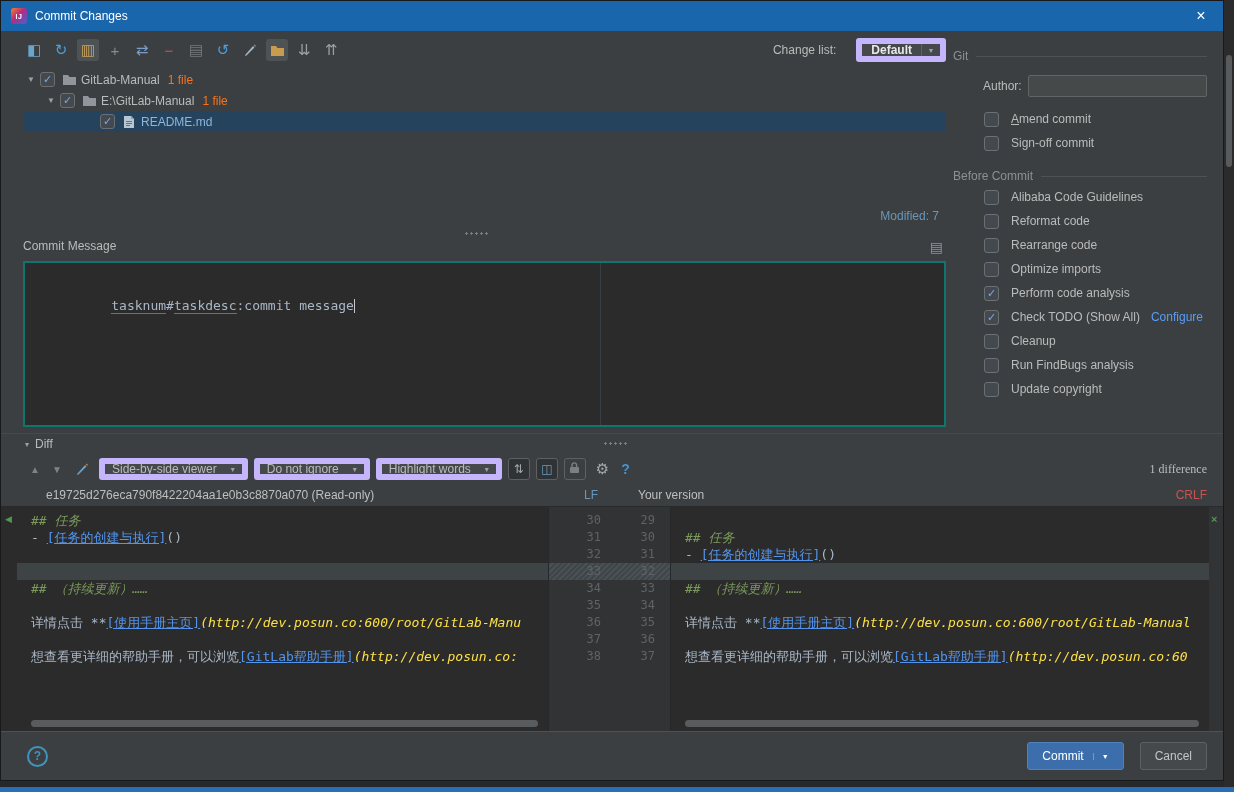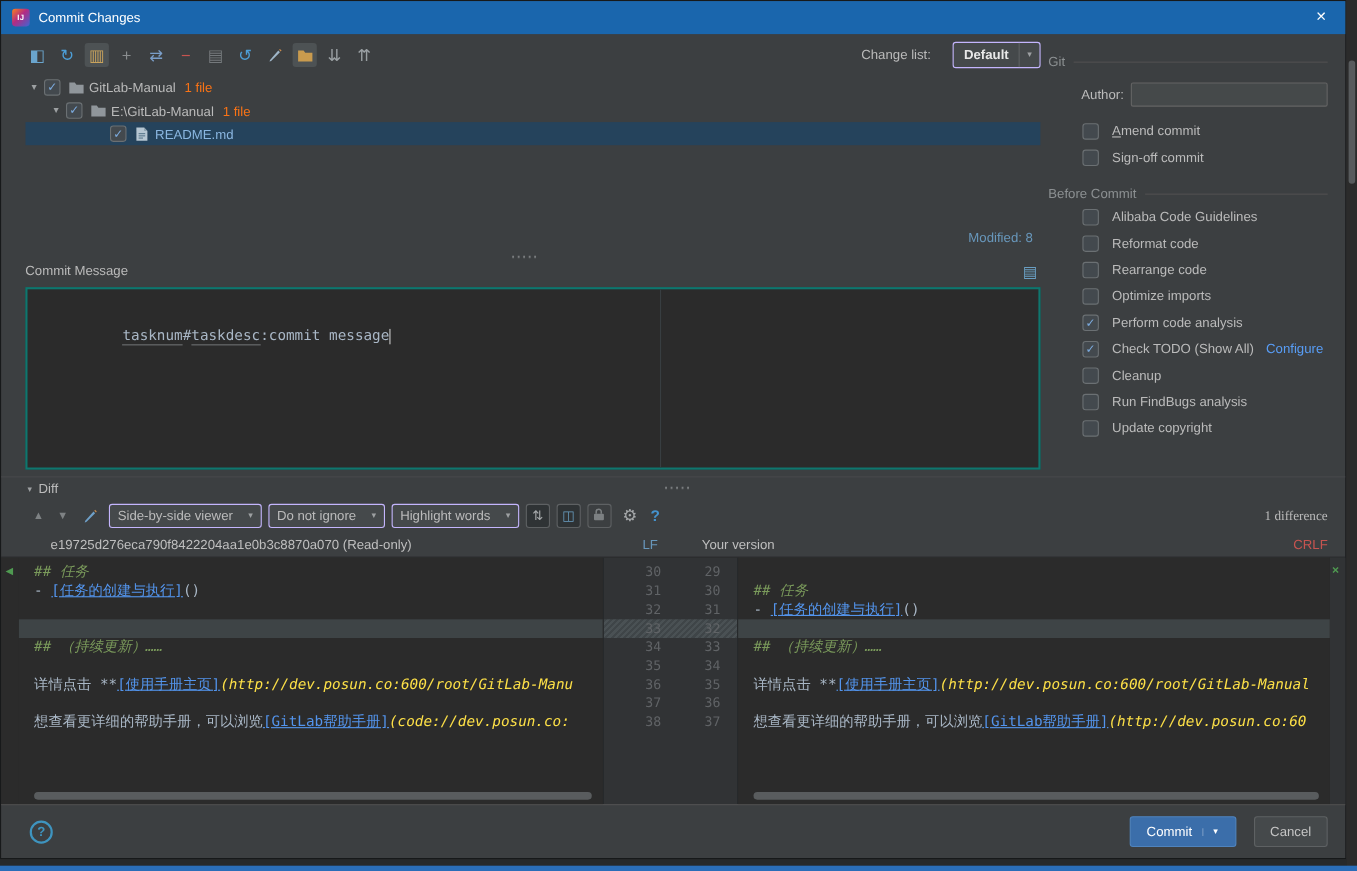--- a/index.html
+++ b/index.html
@@ -22,21 +22,21 @@
   .left-col{width:952px;flex:none;display:flex;flex-direction:column;box-sizing:border-box;}
   .right-col{flex:1;box-sizing:border-box;padding:12px 16px 0 0;}
 
   .toolbar{height:38px;display:flex;align-items:center;padding-left:22px;flex:none;}
   .tb-icons{display:flex;align-items:center;gap:5px;}
   .icon-btn{width:22px;height:22px;display:flex;align-items:center;justify-content:center;
             font-size:15px;border-radius:3px;}
   .icon-btn.pressed{background:#4d5254;}
   .cl-group{margin-left:auto;display:flex;align-items:center;gap:20px;padding-right:7px;}
   .combo{display:inline-flex;align-items:center;height:24px;background:#45494b;
-         border:1px solid #c4b5fd;border-radius:3px;box-sizing:border-box;}
+         border:6px solid #c4b5fd;border-radius:3px;box-sizing:border-box;}
   .combo-text{padding:0 9px;color:#e8e8e8;font-weight:bold;}
   .combo-arrow{width:18px;align-self:stretch;display:flex;align-items:center;justify-content:center;
                color:#9da0a2;font-size:7px;}
   .combo.split .combo-arrow{border-left:1px solid #5e6163;}
   .combo.small{height:22px;}
   .combo.small .combo-text{font-weight:normal;color:#bbbbbb;padding:0 7px;}
 
   .tree{height:140px;margin:0 7px 0 22px;flex:none;overflow:hidden;}
   .tree-row{height:21px;display:flex;align-items:center;box-sizing:border-box;}
   .tree-row.selected{background:#25435c;}
@@ -217,21 +217,21 @@
                   <path d="M8 1v3h3" fill="#8fa3b0"></path>
                   <rect x="3" y="6" width="6" height="1" fill="#5a788c"></rect>
                   <rect x="3" y="8" width="6" height="1" fill="#5a788c"></rect>
                   <rect x="3" y="10" width="4" height="1" fill="#5a788c"></rect>
                 </svg>
               </span>
               <span class="t-label" style="color: rgb(138, 182, 224);">README.md</span>
             </div>
           </div>
 
-        <div class="status-row">Modified: 8</div>
+        <div class="status-row">Modified: 7</div>
 
         <div class="grip-row">
             <span class="grip"></span>
           </div>
 
         <div class="cm-label-row">
           <span>Commit Message</span>
           <span class="cm-history">▤</span>
         </div>
 
@@ -367,21 +367,21 @@
         <div class="pane" id="left-pane">
           <div id="left-pane-lines">
               <div class="code-line"><span class="seg-h">## 任务</span></div>
               <div class="code-line"><span class="seg-t">- </span><span class="seg-l">[任务的创建与执行]</span><span class="seg-t">()</span></div>
               <div class="code-line"></div>
               <div class="code-line band"></div>
               <div class="code-line"><span class="seg-h">## （持续更新）……</span></div>
               <div class="code-line"></div>
               <div class="code-line"><span class="seg-t">详情点击 **</span><span class="seg-l">[使用手册主页]</span><span class="seg-u">(http://dev.posun.co:600/root/GitLab-Manu</span></div>
               <div class="code-line"></div>
-              <div class="code-line"><span class="seg-t">想查看更详细的帮助手册，可以浏览</span><span class="seg-l">[GitLab帮助手册]</span><span class="seg-u">(code://dev.posun.co:</span></div>
+              <div class="code-line"><span class="seg-t">想查看更详细的帮助手册，可以浏览</span><span class="seg-l">[GitLab帮助手册]</span><span class="seg-u">(http://dev.posun.co:</span></div>
             </div>
           <span class="hscroll"></span>
         </div>
         <div class="gutter" id="gutter">
             <div class="g-row">
               <span class="gl">30</span>
               <span class="gr">29</span>
             </div>
             <div class="g-row">
               <span class="gl">31</span>

